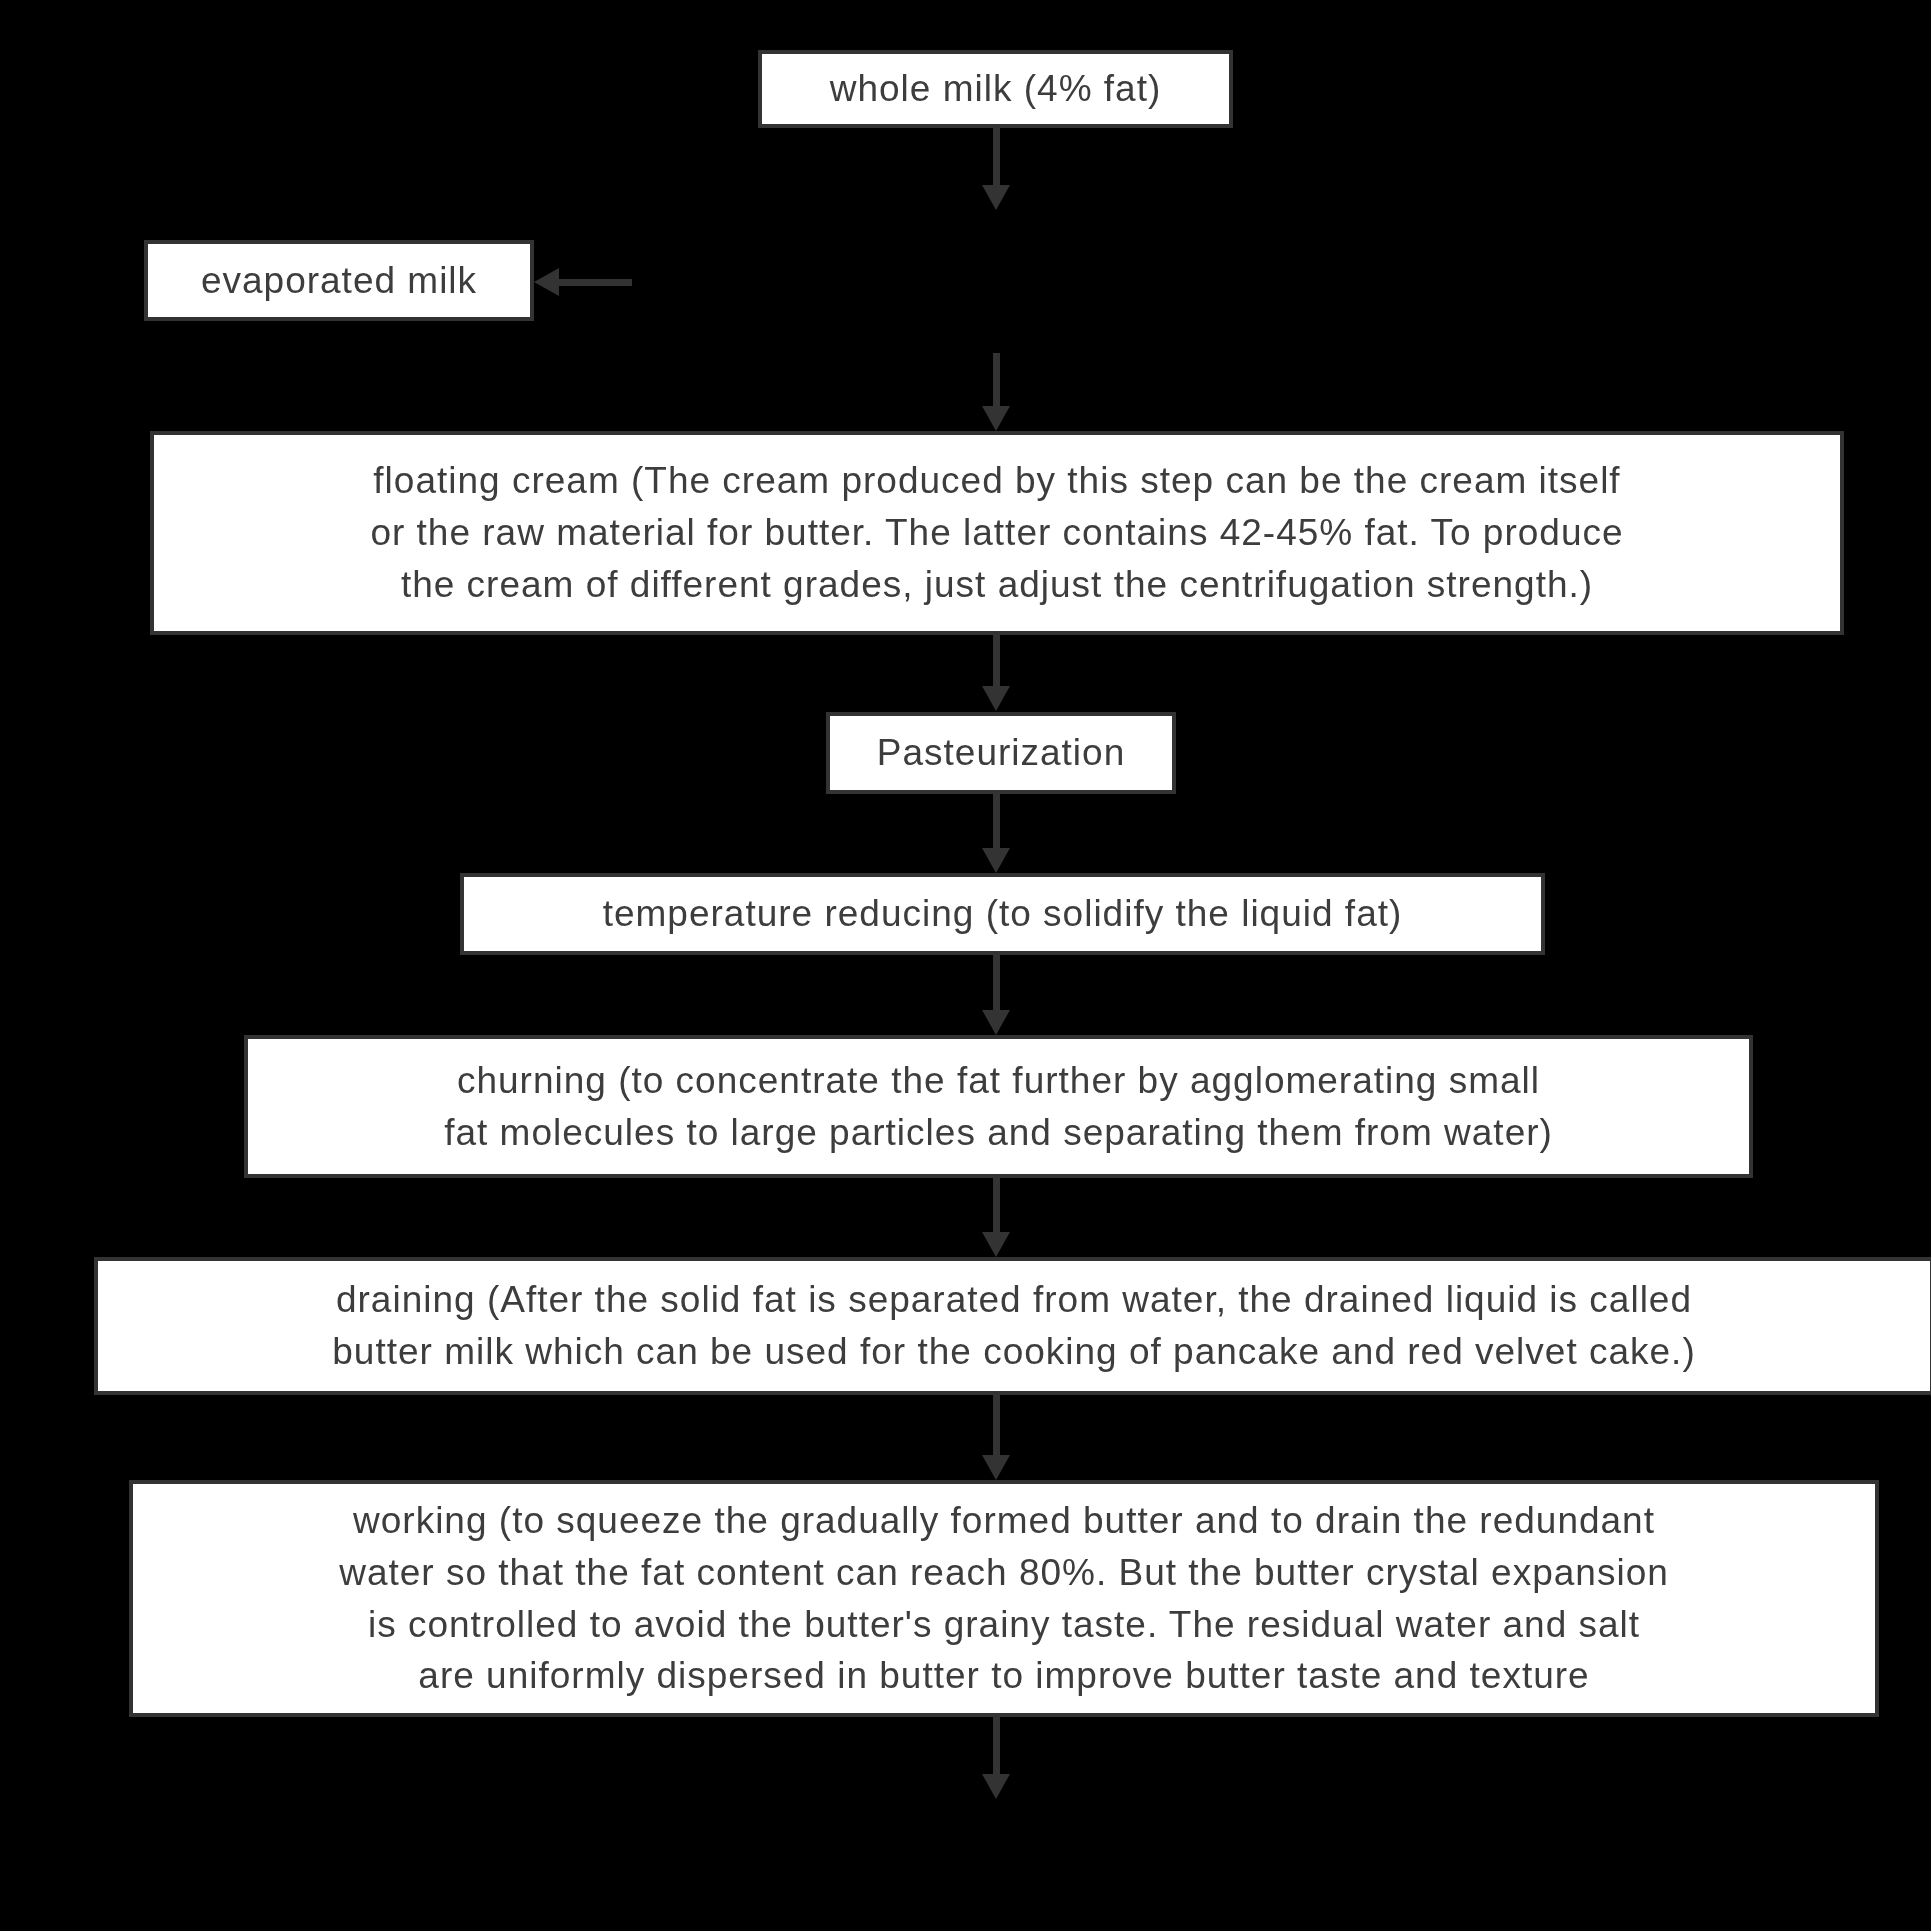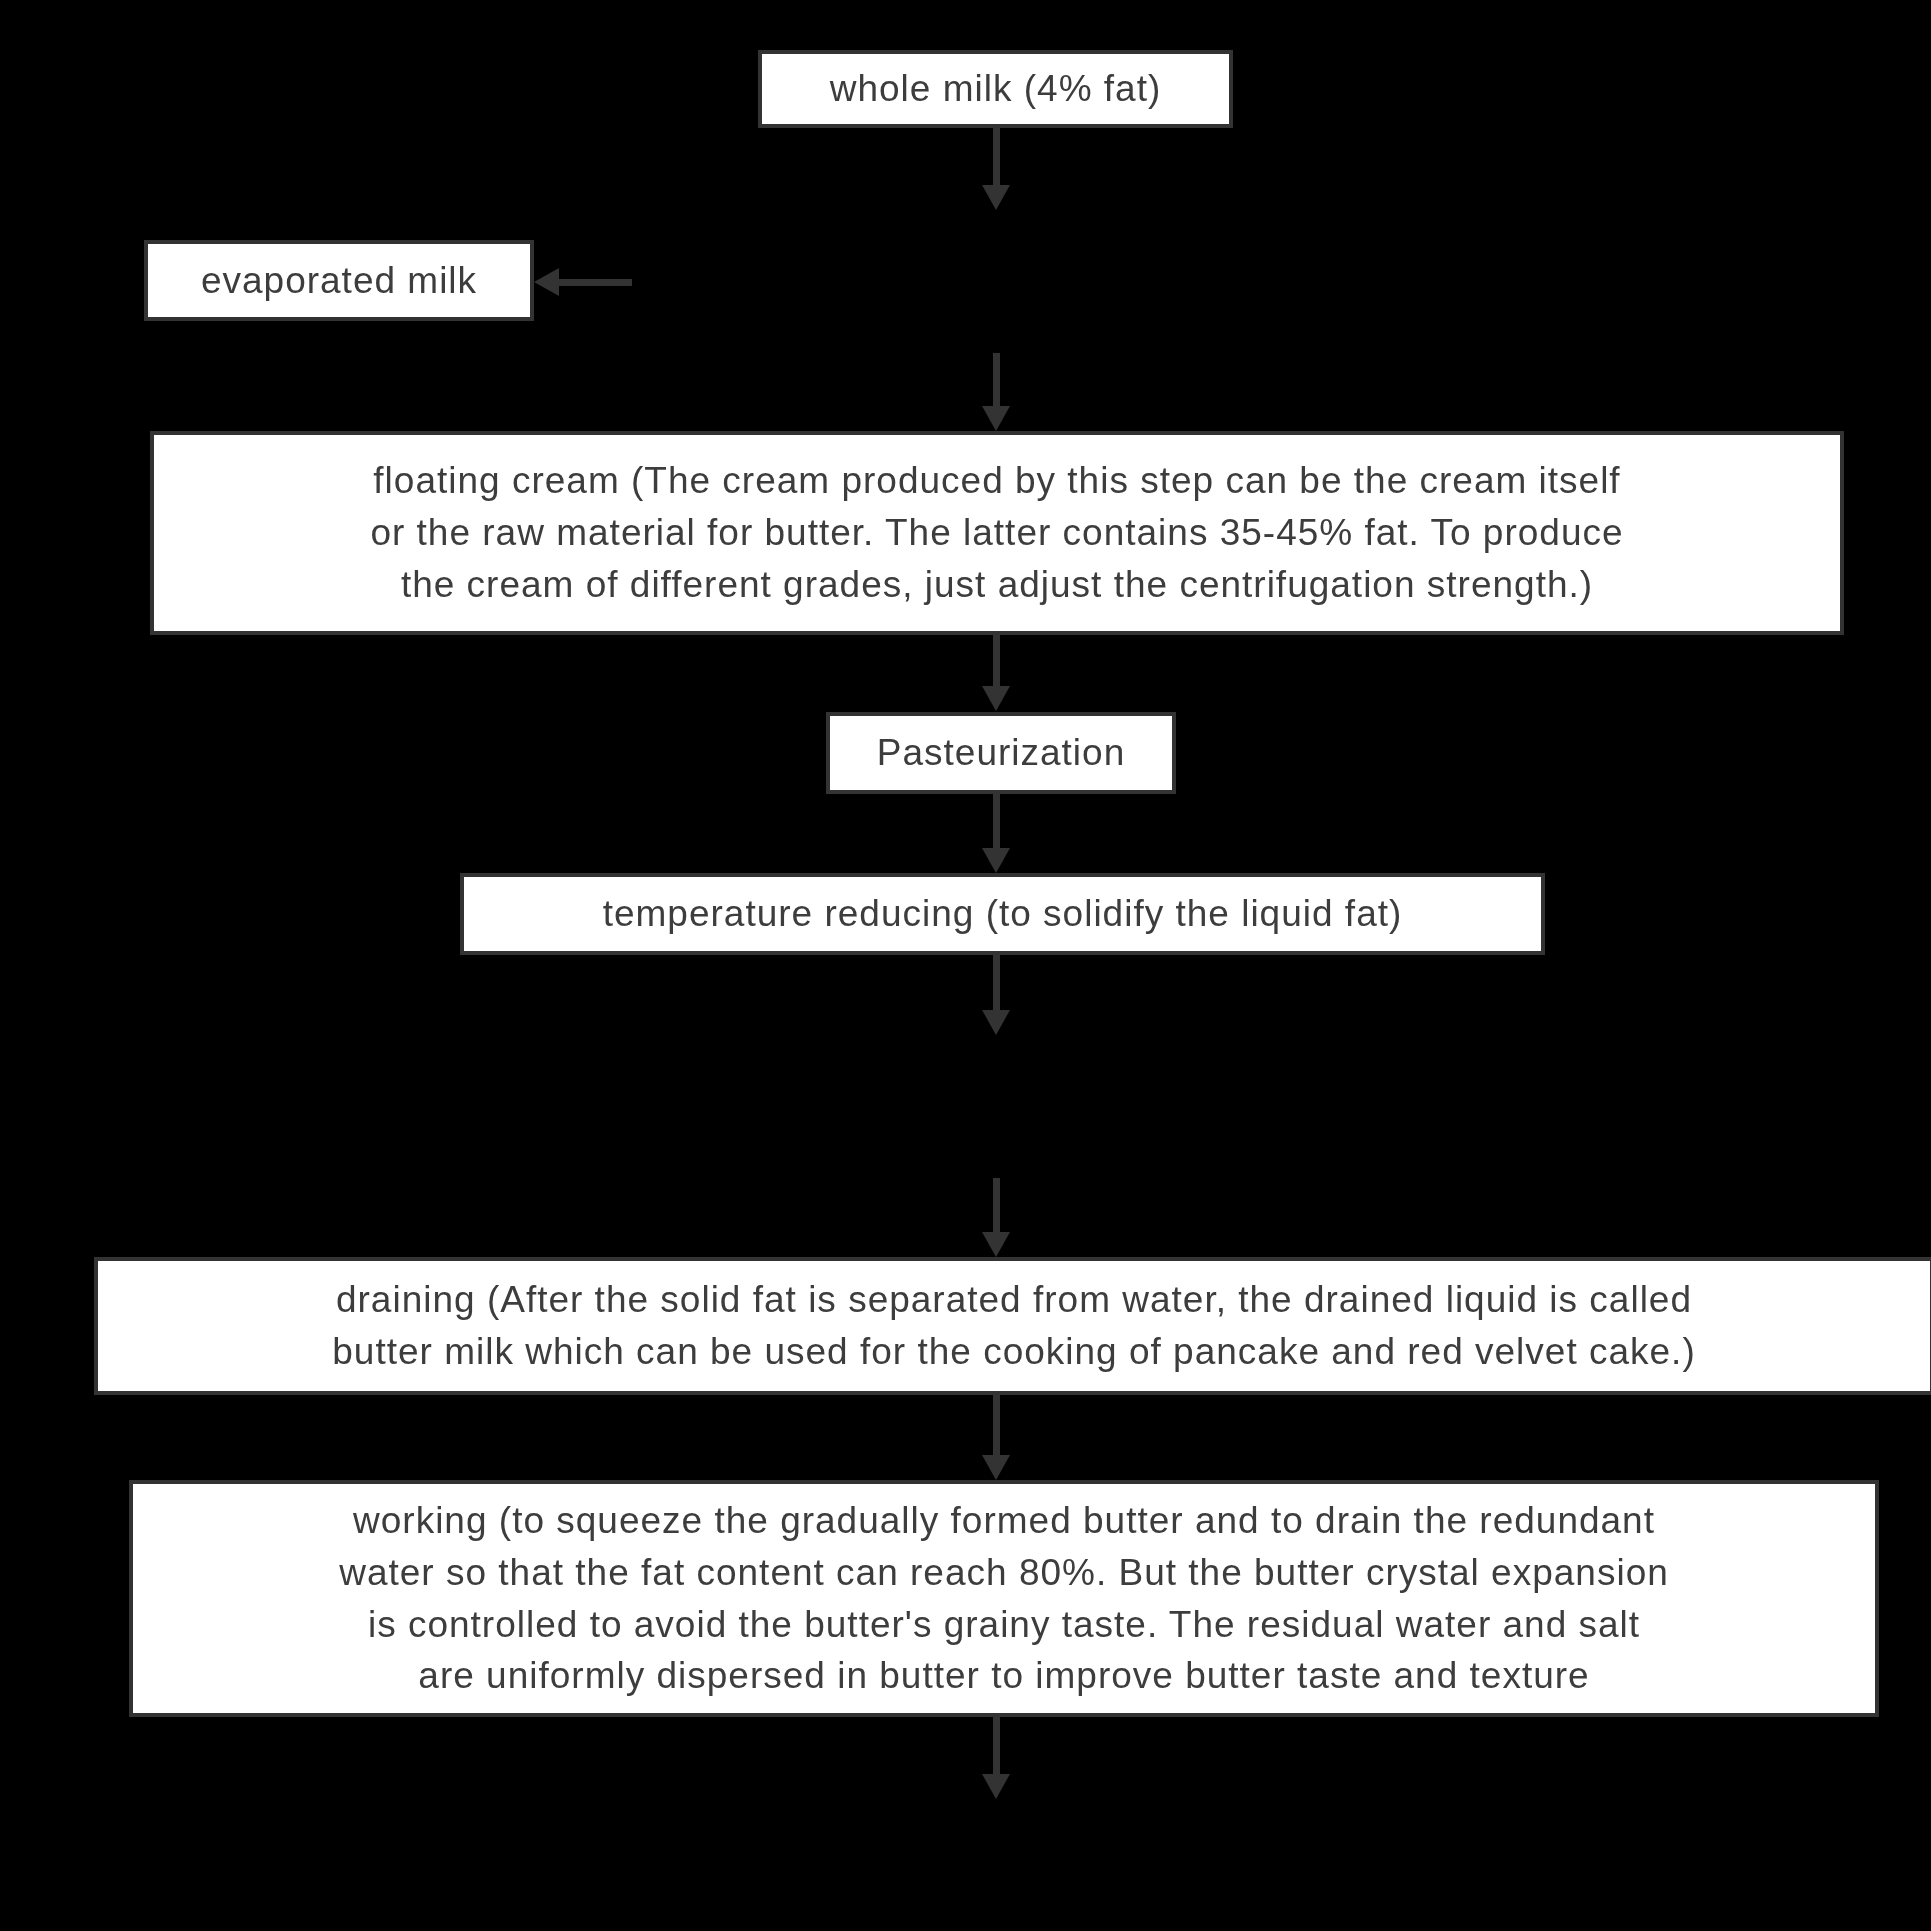--- a/index.html
+++ b/index.html
@@ -63,27 +63,29 @@
 <body>
 
 <div class="stage">
 
   <div class="node" style="left:727px; top:50px; width:475px; height:78px;">whole milk (4% fat)</div>
 
 
   <div class="node" style="left:113px; top:240px; width:390px; height:81px;">evaporated milk</div>
 
   <div class="node" style="left:119px; top:431px; width:1694px; height:204px;">floating cream (The cream produced by this step can be the cream itself
-or the raw material for butter. The latter contains 35-45% fat. To produce
+or the raw material for butter. The latter contains 42-45% fat. To produce
 the cream of different grades, just adjust the centrifugation strength.)</div>
 
   <div class="node" style="left:795px; top:712px; width:350px; height:82px;">Pasteurization</div>
 
   <div class="node" style="left:429px; top:873px; width:1085px; height:82px;">temperature reducing (to solidify the liquid fat)</div>
 
+  <div class="node" style="left:213px; top:1035px; width:1509px; height:143px;">churning (to concentrate the fat further by agglomerating small
+fat molecules to large particles and separating them from water)</div>
 
   <div class="node" style="left:63px; top:1257px; width:1840px; height:138px;">draining (After the solid fat is separated from water, the drained liquid is called
 butter milk which can be used for the cooking of pancake and red velvet cake.)</div>
 
   <div class="node" style="left:98px; top:1480px; width:1750px; height:237px;">working (to squeeze the gradually formed butter and to drain the redundant
 water so that the fat content can reach 80%. But the butter crystal expansion
 is controlled to avoid the butter's grainy taste. The residual water and salt
 are uniformly dispersed in butter to improve butter taste and texture</div>
 
 

